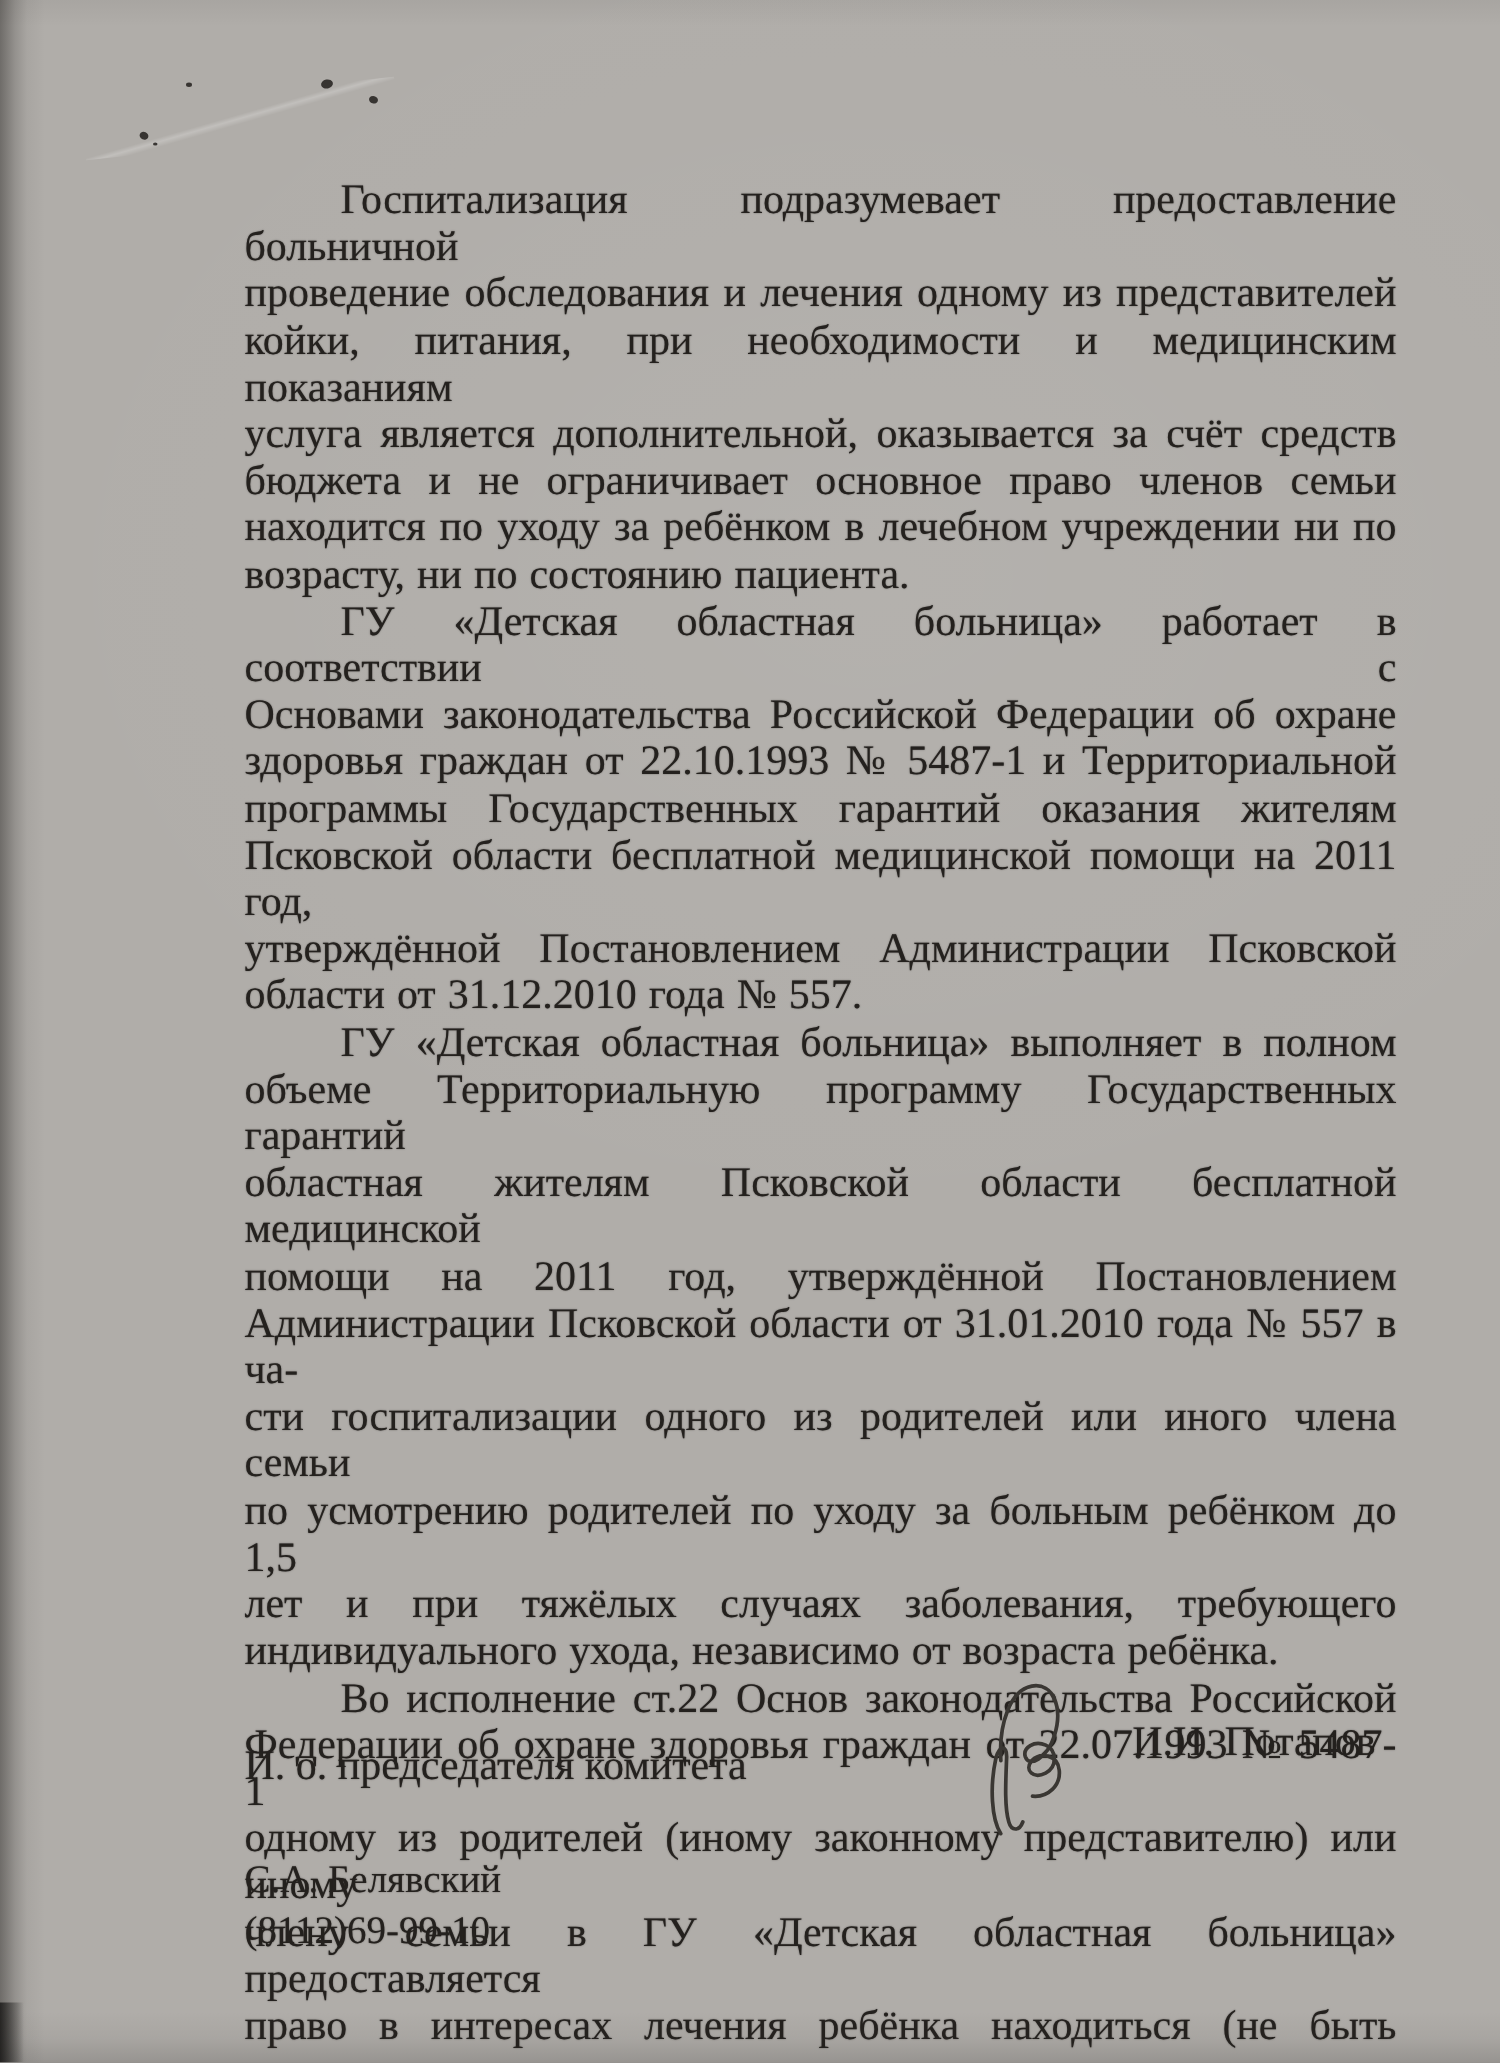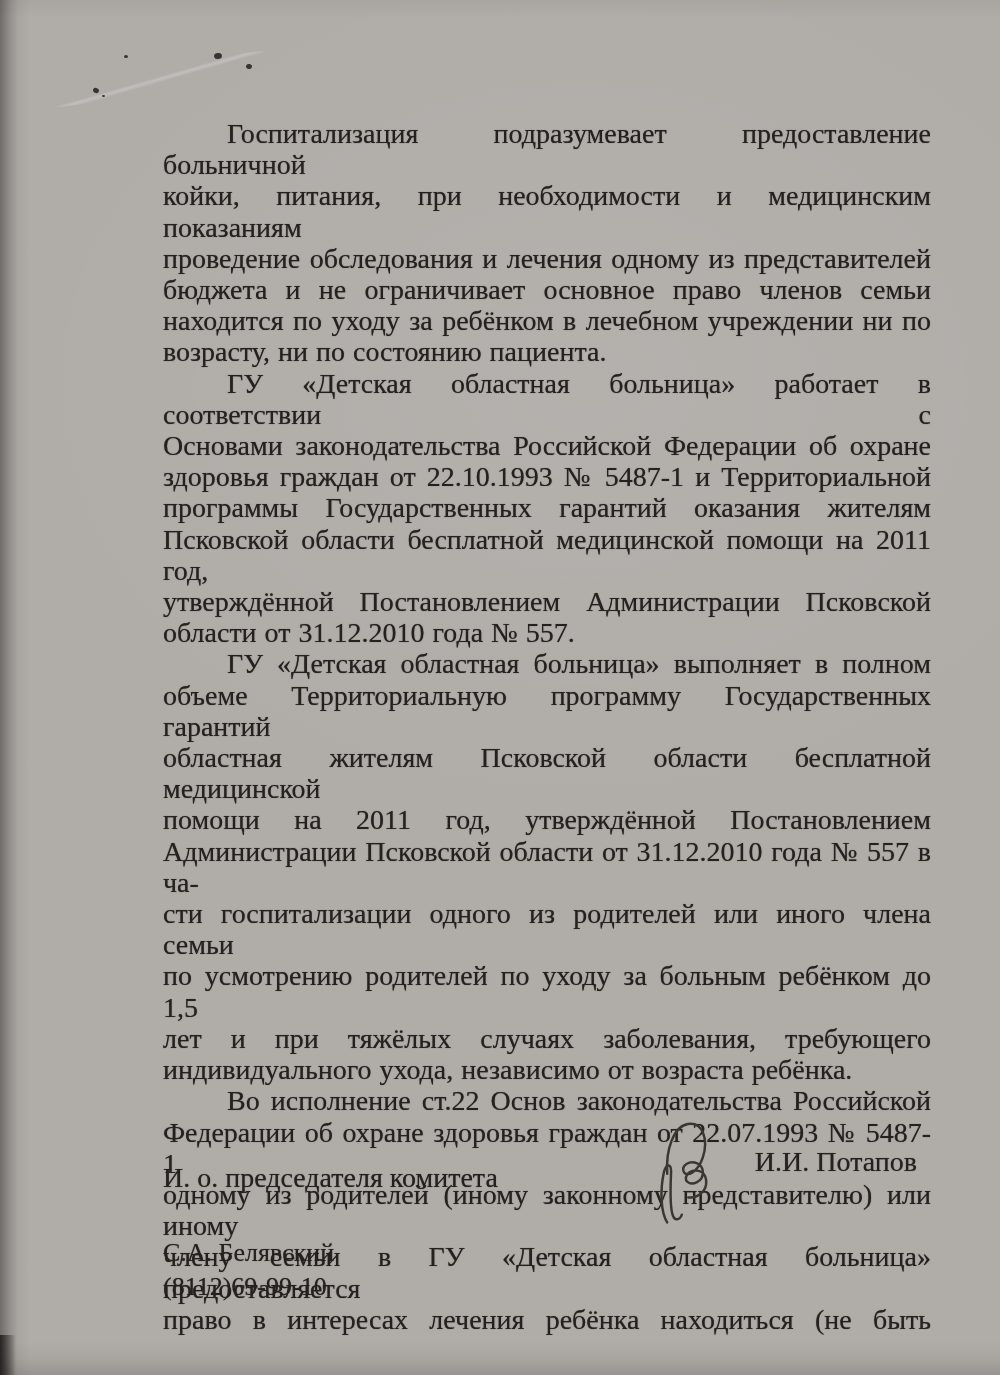--- a/index.html
+++ b/index.html
@@ -98,41 +98,42 @@
   <div class="ink-dot" style="left:93px; top:88px; width:6px; height:5px; transform:rotate(24deg);"></div>
   <div class="ink-dot" style="left:102px; top:95px; width:3px; height:2px;"></div>
   <div class="ink-dot" style="left:124px; top:55px; width:4px; height:3px;"></div>
   <div class="ink-dot" style="left:214px; top:53px; width:8px; height:6px; transform:rotate(-12deg);"></div>
   <div class="ink-dot" style="left:246px; top:64px; width:6px; height:5px; transform:rotate(15deg);"></div>
   <div class="corner-shadow"></div>
 
   <div class="text-block" id="doc-body">
       <div class="para">
         <div class="line first">Госпитализация подразумевает предоставление больничной</div>
+        <div class="line">проведение обследования и лечения одному из представителей</div>
         <div class="line">койки, питания, при необходимости и медицинским показаниям</div>
-        <div class="line">проведение обследования и лечения одному из представителей</div>
+        <div class="line">услуга является дополнительной, оказывается за счёт средств</div>
         <div class="line">бюджета и не ограничивает основное право членов семьи</div>
         <div class="line">находится по уходу за ребёнком в лечебном учреждении ни по</div>
         <div class="line last">возрасту, ни по состоянию пациента.</div>
       </div>
       <div class="para">
         <div class="line first">ГУ «Детская областная больница» работает в соответствии с</div>
         <div class="line">Основами законодательства Российской Федерации об охране</div>
         <div class="line">здоровья граждан от 22.10.1993 № 5487-1 и Территориальной</div>
         <div class="line">программы Государственных гарантий оказания жителям</div>
         <div class="line">Псковской области бесплатной медицинской помощи на 2011 год,</div>
         <div class="line">утверждённой Постановлением Администрации Псковской</div>
         <div class="line last">области от 31.12.2010 года № 557.</div>
       </div>
       <div class="para">
         <div class="line first">ГУ «Детская областная больница» выполняет в полном</div>
         <div class="line">объеме Территориальную программу Государственных гарантий</div>
         <div class="line">областная жителям Псковской области бесплатной медицинской</div>
         <div class="line">помощи на 2011 год, утверждённой Постановлением</div>
-        <div class="line">Администрации Псковской области от 31.12.2010 года № 557 в ча-</div>
+        <div class="line">Администрации Псковской области от 31.01.2010 года № 557 в ча-</div>
         <div class="line">сти госпитализации одного из родителей или иного члена семьи</div>
         <div class="line">по усмотрению родителей по уходу за больным ребёнком до 1,5</div>
         <div class="line">лет и при тяжёлых случаях заболевания, требующего</div>
         <div class="line last">индивидуального ухода, независимо от возраста ребёнка.</div>
       </div>
       <div class="para">
         <div class="line first">Во исполнение ст.22 Основ законодательства Российской</div>
         <div class="line">Федерации об охране здоровья граждан от 22.07.1993 № 5487-1</div>
         <div class="line">одному из родителей (иному законному представителю) или иному</div>
         <div class="line">члену семьи в ГУ «Детская областная больница» предоставляется</div>

